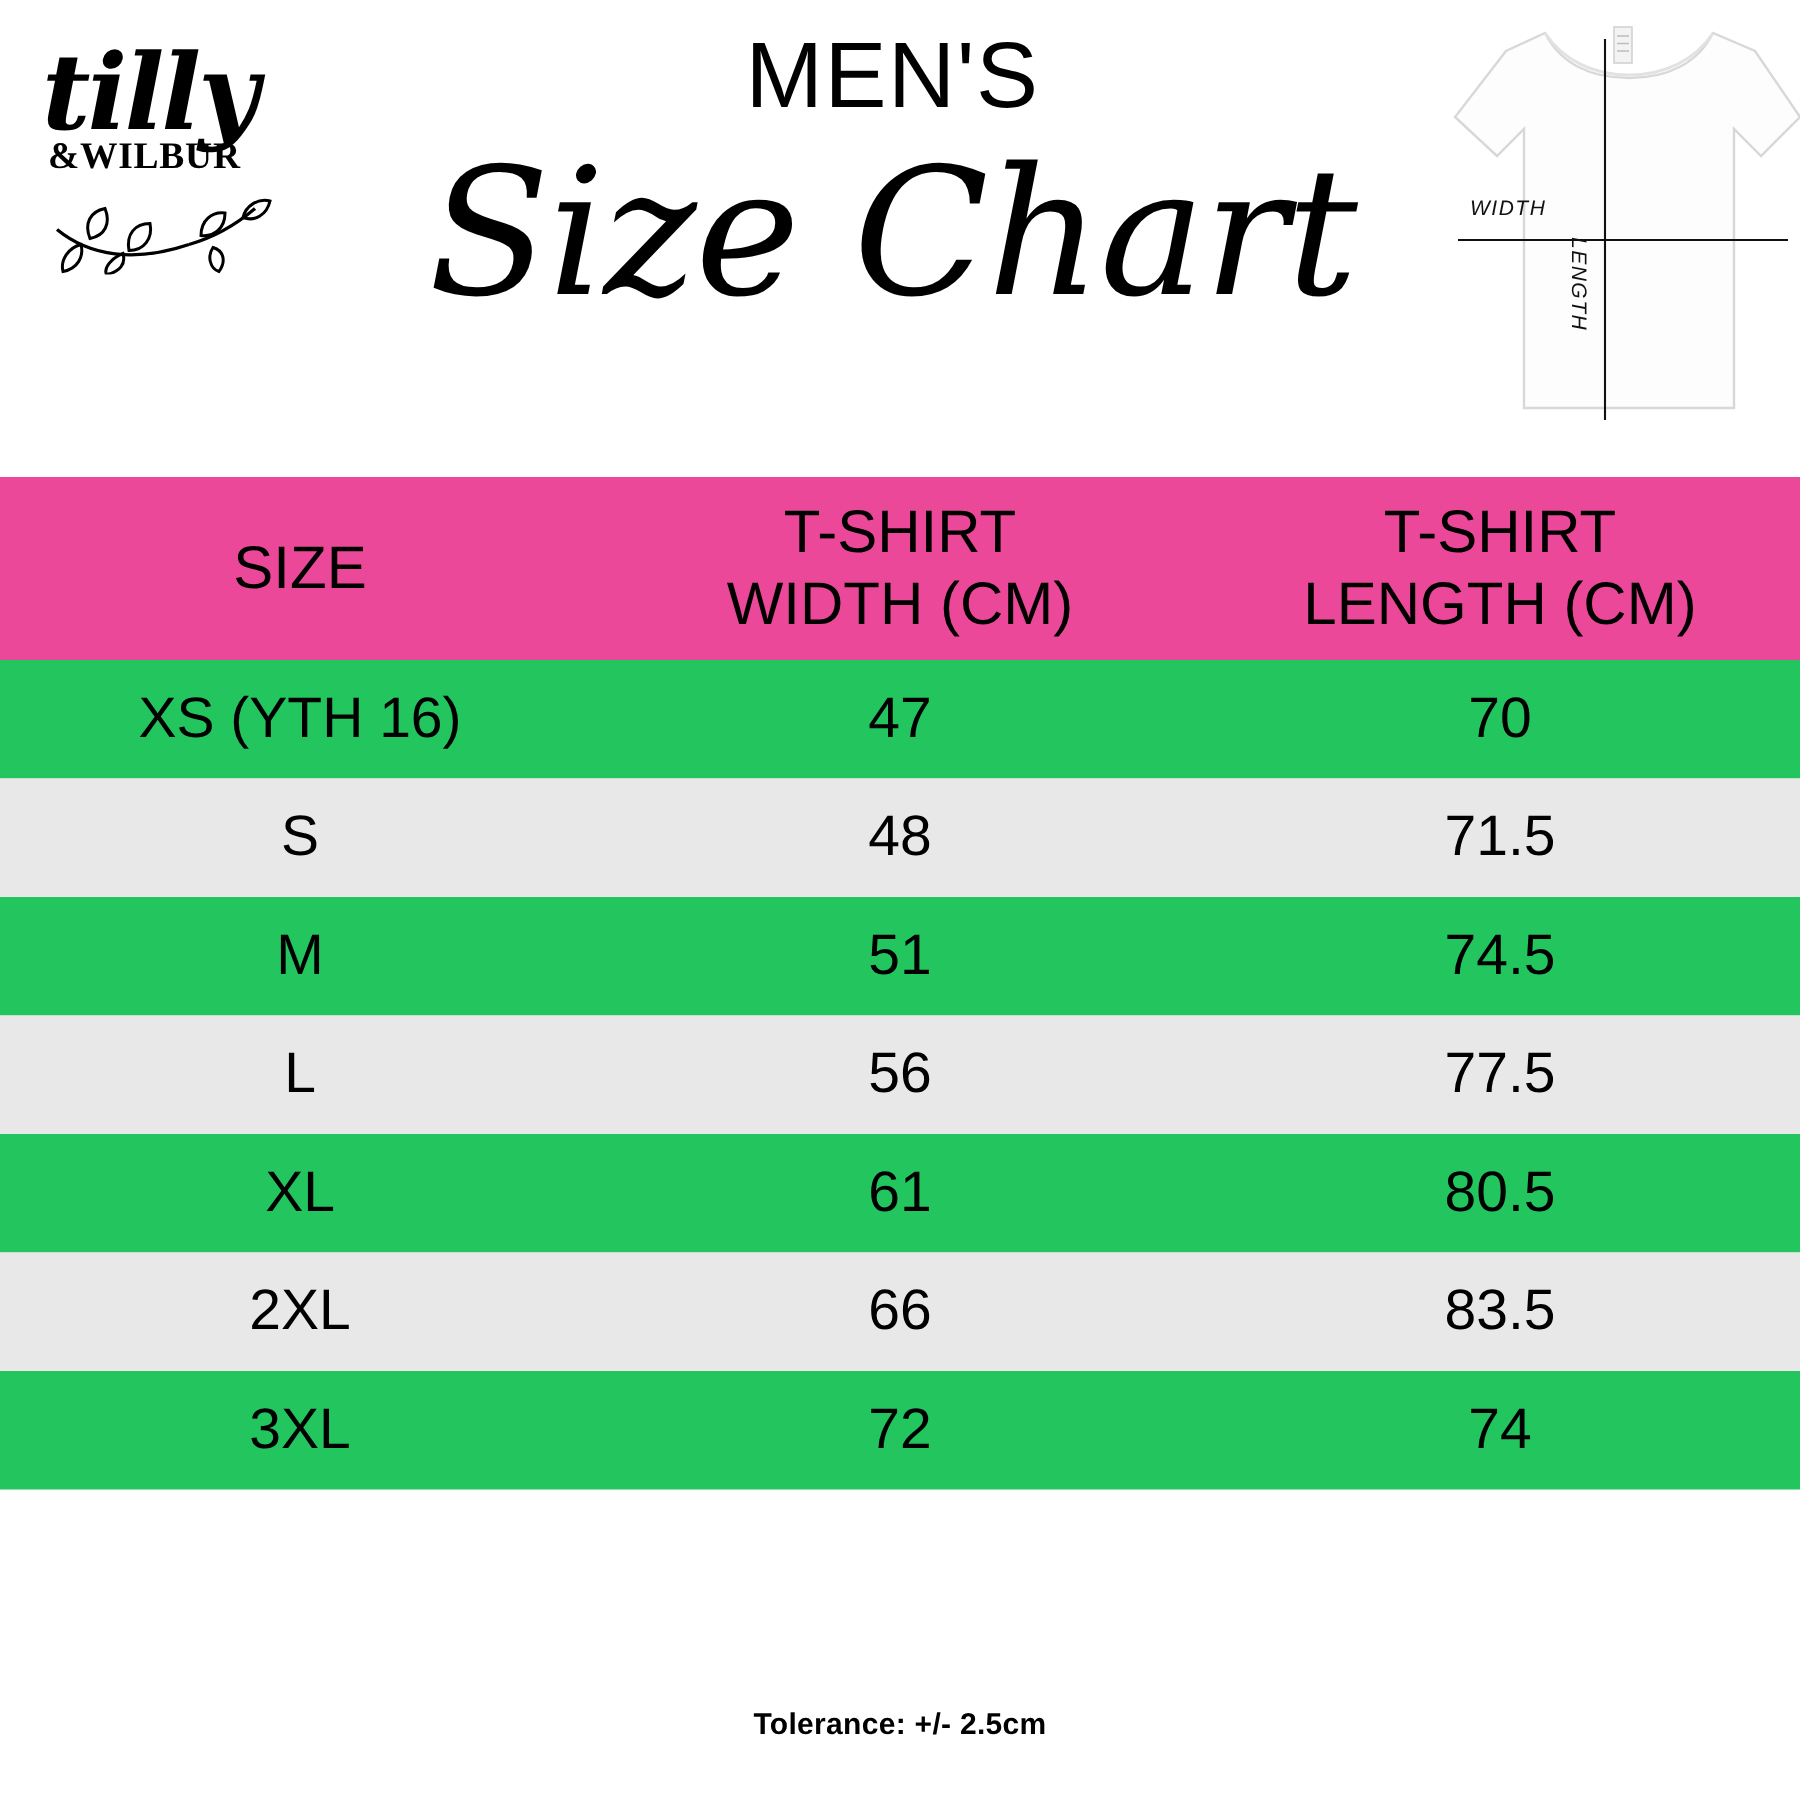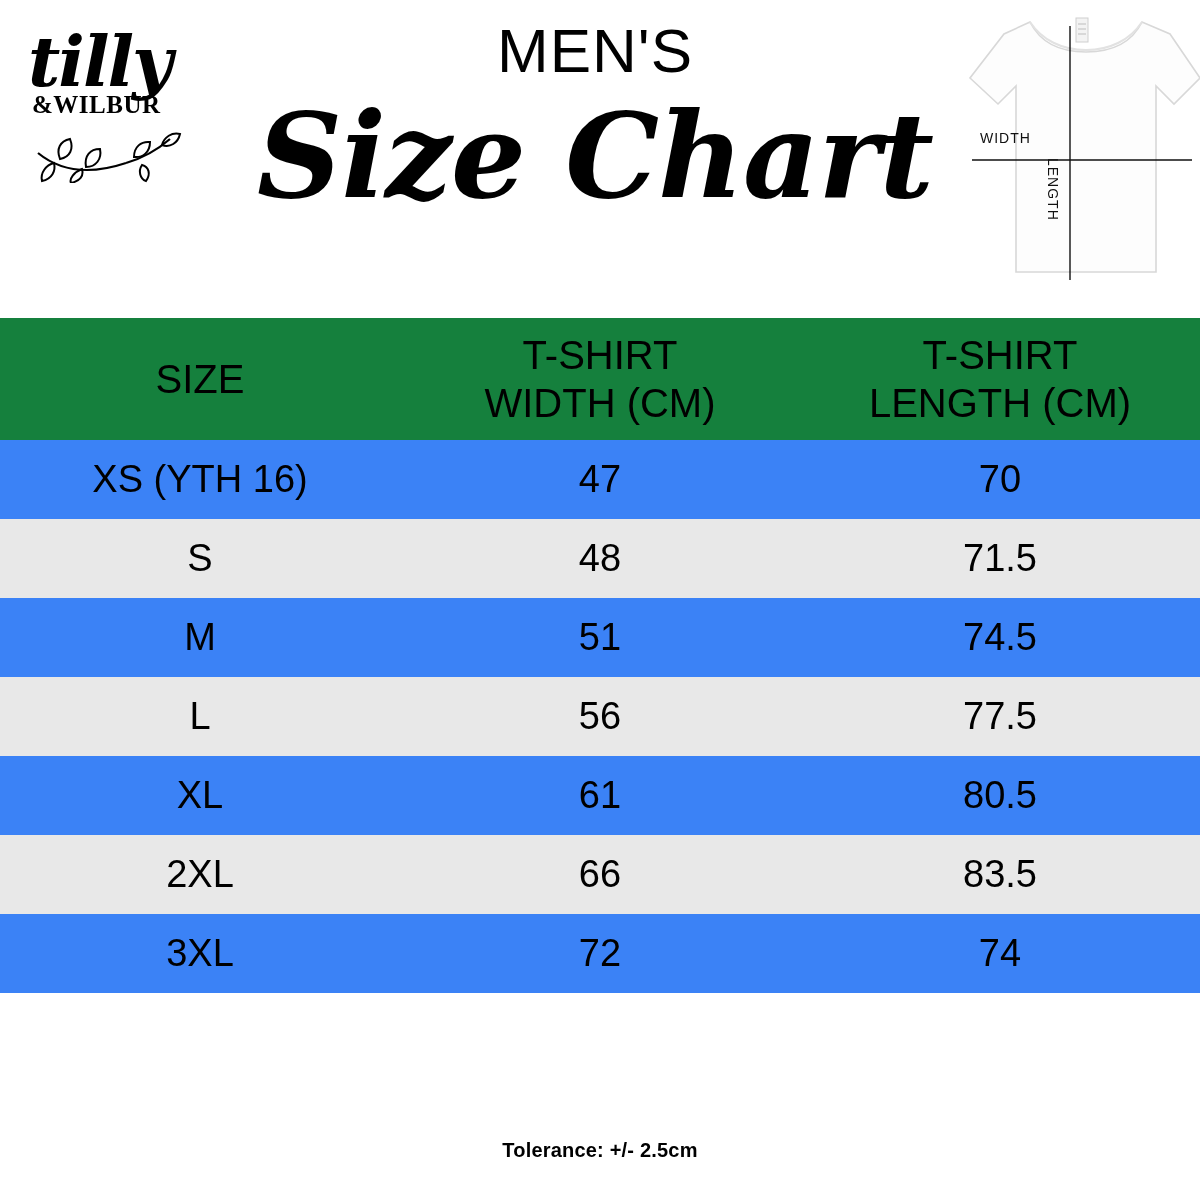--- a/index.html
+++ b/index.html
@@ -64,35 +64,36 @@
     font-family: Liberation Sans, sans-serif;
     font-size: 62px;
     font-weight: normal;
     letter-spacing: 1px;
     line-height: 1;
     margin: 0;
   }
   .title-size-chart {
     font-family: "DejaVu Serif", serif;
     font-style: italic;
-    font-weight: bold;
+    font-weight: normal;
     font-size: 118px;
     letter-spacing: -1px;
     line-height: 1.25;
     margin: 0;
     white-space: nowrap;
   }
 
   
   .shirt-wrap {
     position: absolute;
     right: 0px;
     top: 8px;
     width: 240px;
     height: 280px;
+    font-style: italic;
   }
   .shirt-wrap svg { display: block; }
   .shirt-label {
     position: absolute;
     font-family: "Liberation Sans", sans-serif;
     font-size: 14px;
     letter-spacing: 1px;
     font-weight: normal;
     color: #111;
   }
@@ -114,33 +115,33 @@
     table-layout: fixed;
   }
   .size-table th,
   .size-table td {
     text-align: center;
     font-family: "Liberation Sans", sans-serif;
     font-weight: normal;
     padding: 0;
   }
   .size-table thead tr {
-    background: #15803d;
+    background: #ec4899;
     height: 122px;
   }
   .size-table thead th {
     font-size: 40px;
     line-height: 1.2;
     vertical-align: middle;
   }
   .size-table tbody tr {
     height: 79px;
   }
   .size-table tbody tr.shade { background: #e8e8e8; }
-  .size-table tbody tr.plain { background: #3b82f6; }
+  .size-table tbody tr.plain { background: #22c55e; }
   .size-table tbody td {
     font-size: 38px;
     vertical-align: middle;
   }
   .col-size { width: 400px; }
   .col-width { width: 400px; }
   .col-length { width: 400px; }
 
   
   .footer {

